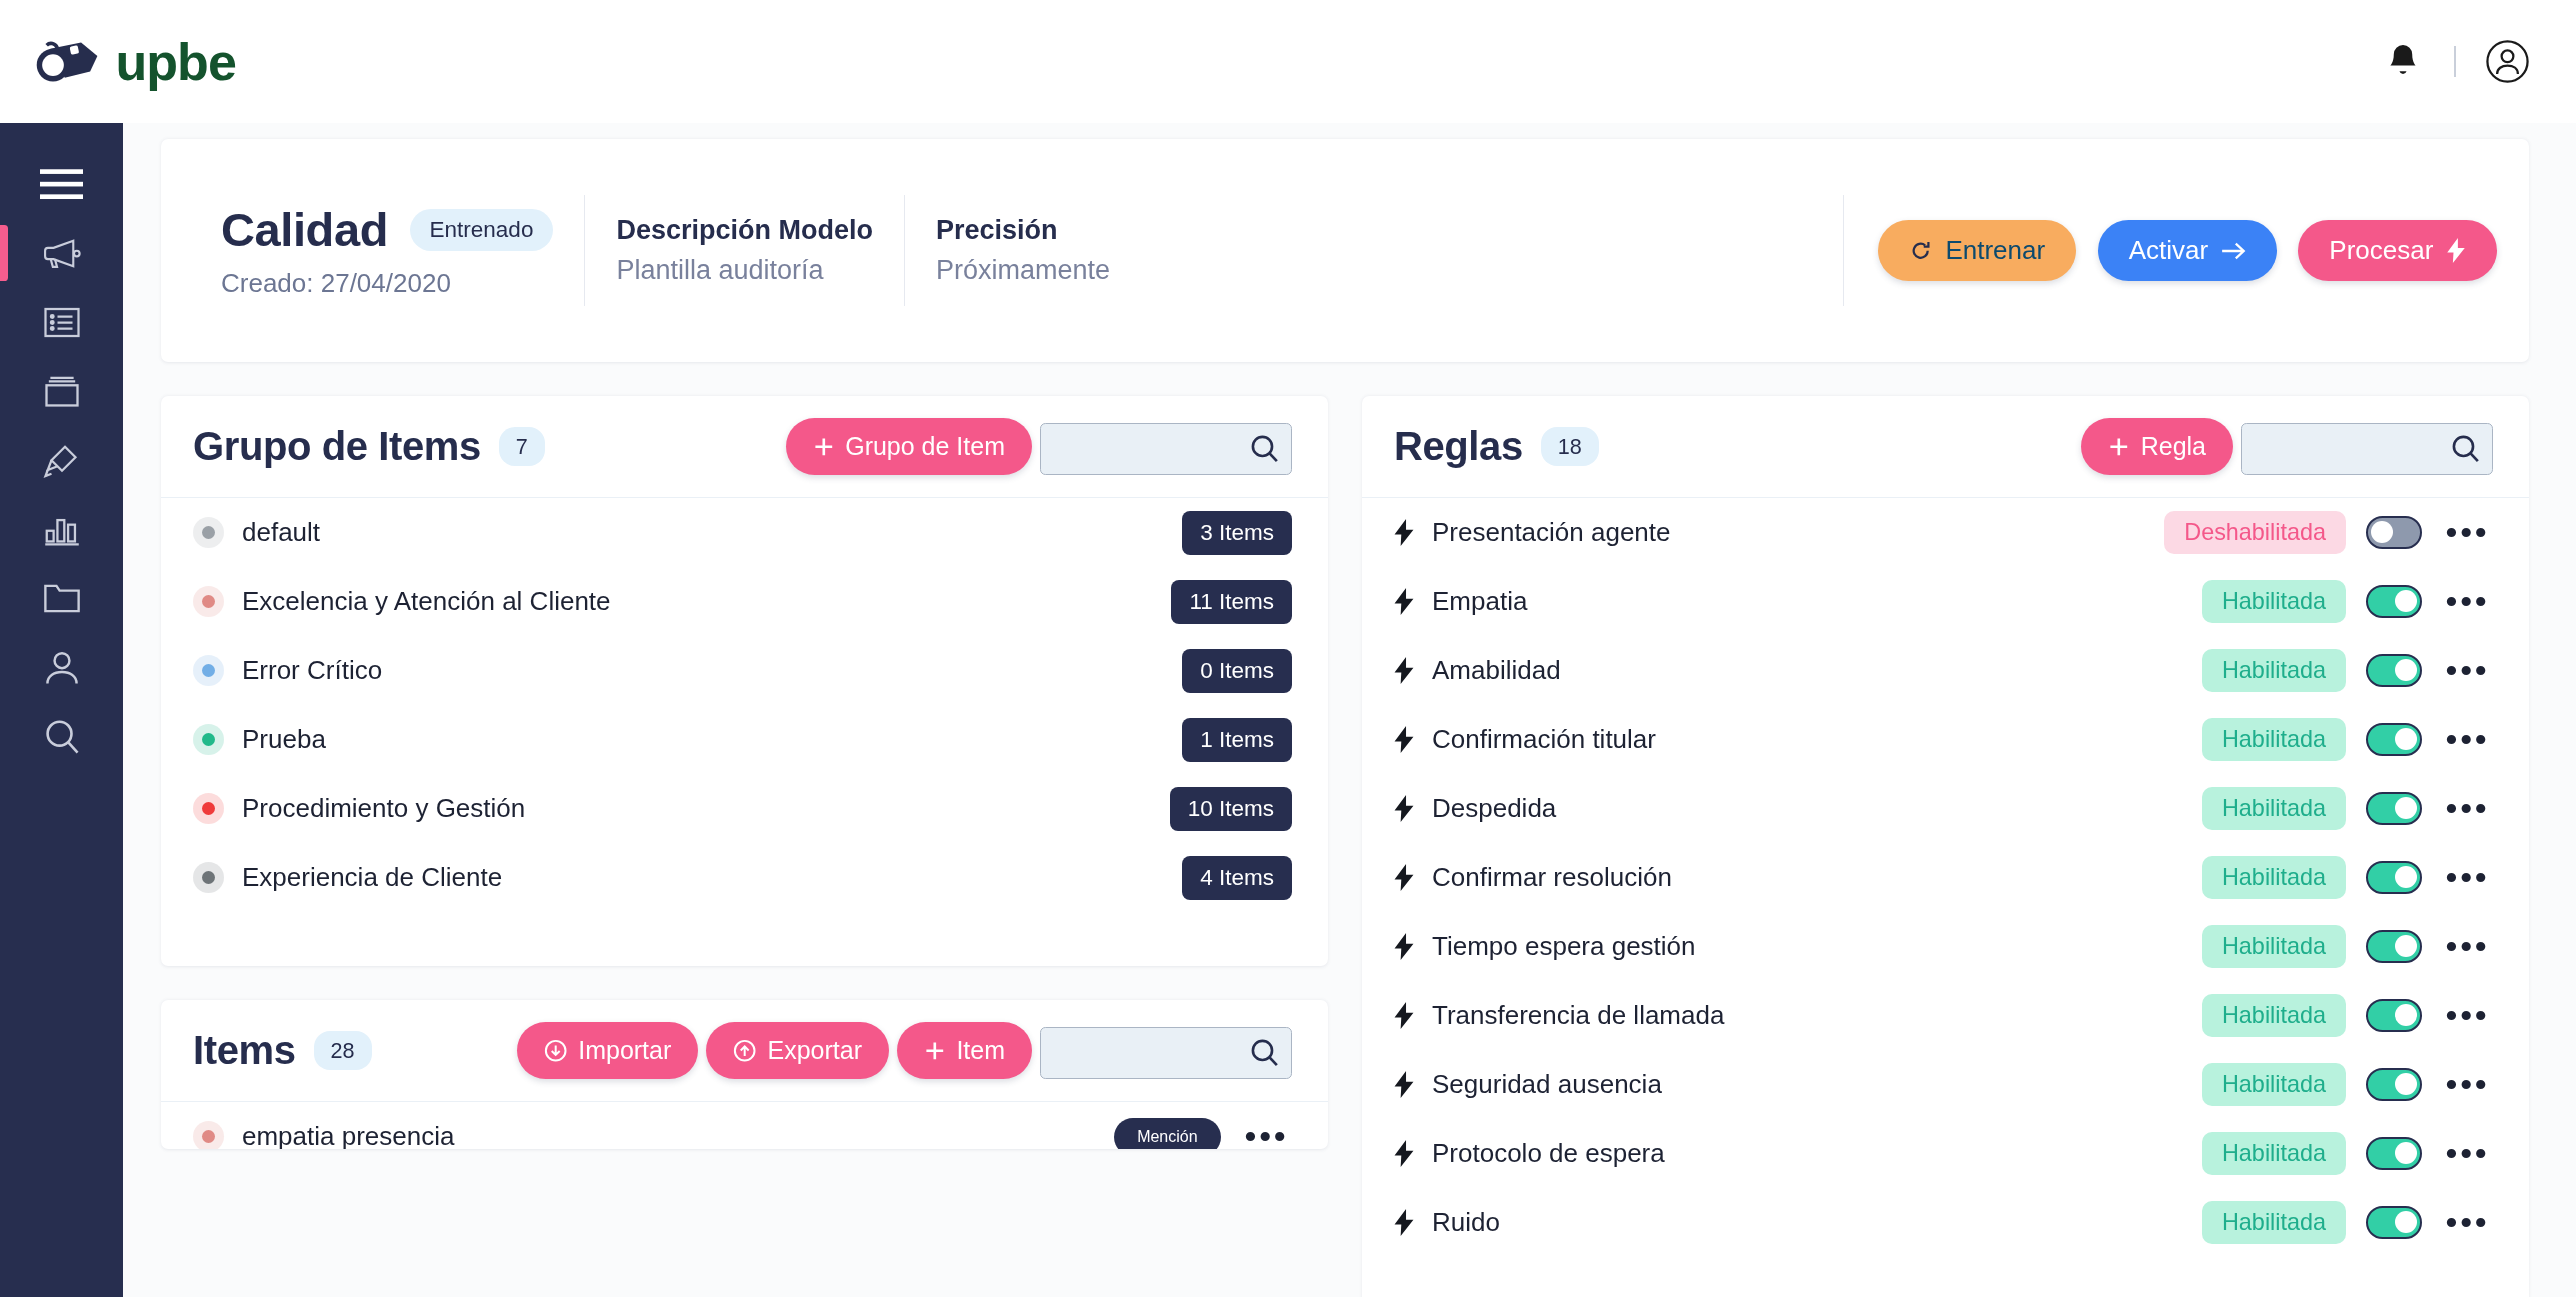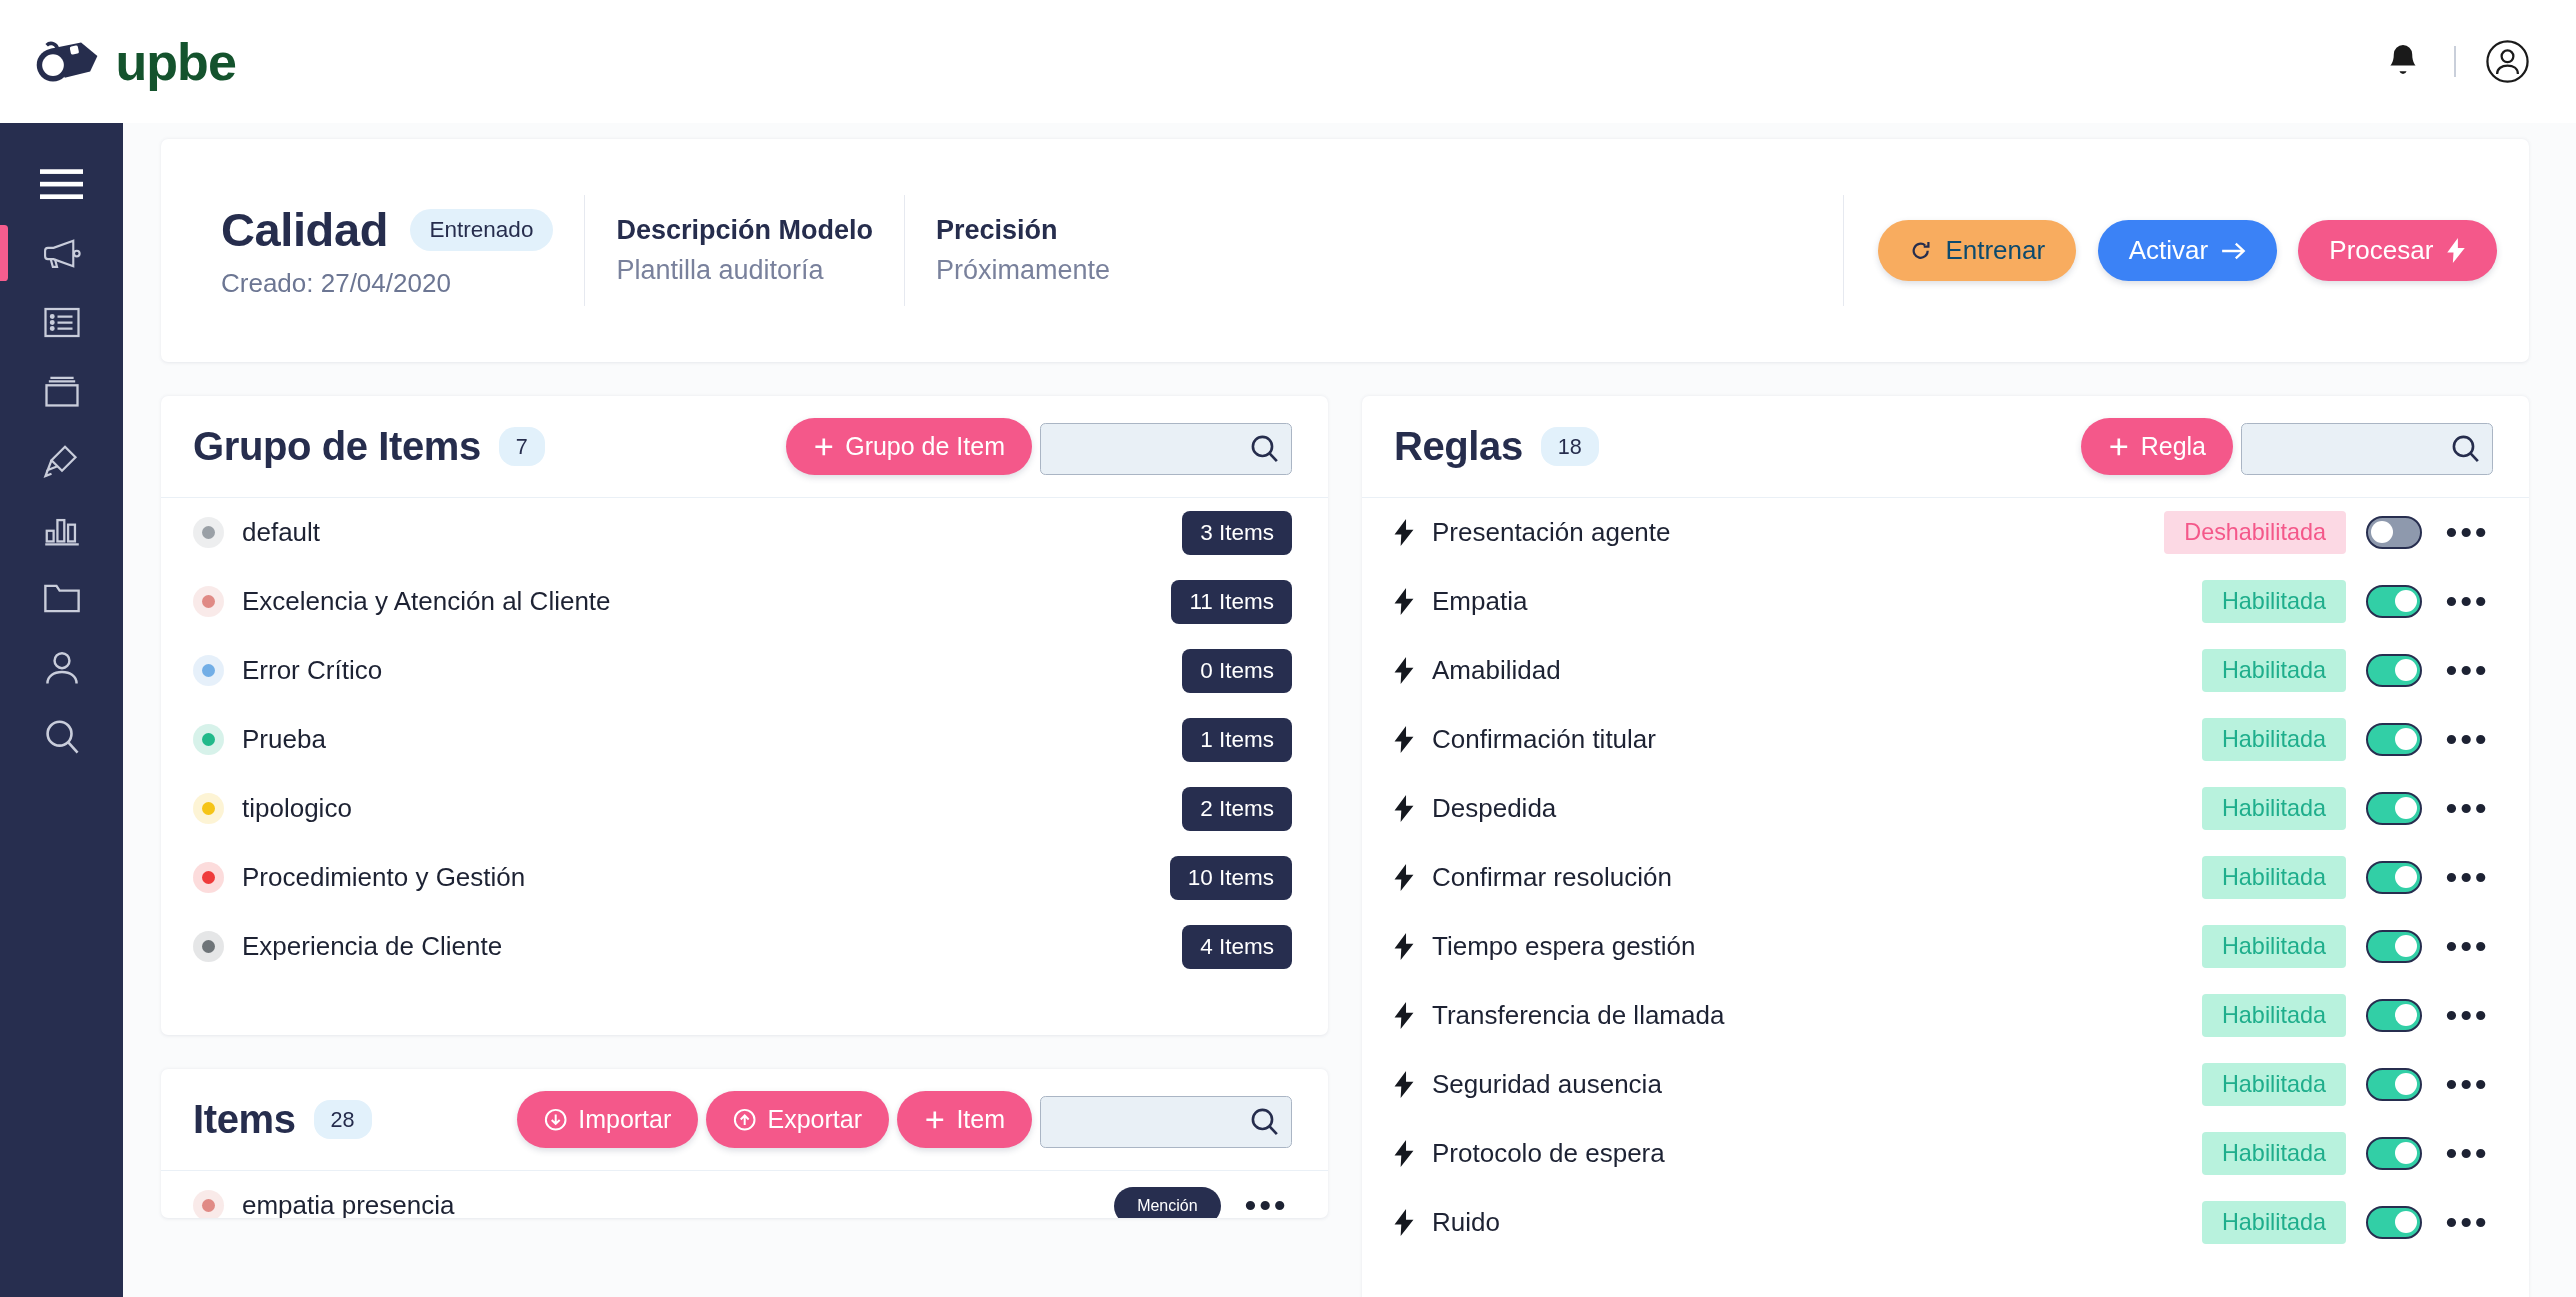--- a/index.html
+++ b/index.html
@@ -250,21 +250,21 @@
     background: #272e4f;
     color: #fff;
     font-size: 22.5px;
     border-radius: 8px;
     padding: 9px 18px;
     white-space: nowrap;
   }
   .bolt { margin-right: 18px; flex: 0 0 auto; display:flex; }
   .status-chip {
     font-size: 23.4px;
-    border-radius: 4px;
+    border-radius: 10px;
     padding: 8px 20px;
     white-space: nowrap;
   }
   .chip-on  { background: #b8f2dd; color: #1fae8c; }
   .chip-off { background: #fcd9e4; color: #f4588a; }
   .toggle {
     width: 56px; height: 33px;
     border-radius: 18px;
     border: 2.7px solid #272e4f;
     position: relative;
@@ -504,29 +504,20 @@
                 <span class="items-badge">0 Items</span>
               </span>
             </div>
             <div class="row">
               <span class="dot-wrap" style="background:rgba(33,185,138,0.18)">
                 <span class="dot" style="background:#21b98a"></span>
               </span>
               <span class="row-label">Prueba</span>
               <span class="row-right">
                 <span class="items-badge">1 Items</span>
-              </span>
-            </div>
-            <div class="row">
-              <span class="dot-wrap" style="background:rgba(245,196,23,0.18)">
-                <span class="dot" style="background:#f5c417"></span>
-              </span>
-              <span class="row-label">tipologico</span>
-              <span class="row-right">
-                <span class="items-badge">2 Items</span>
               </span>
             </div>
             <div class="row">
               <span class="dot-wrap" style="background:rgba(239,59,59,0.18)">
                 <span class="dot" style="background:#ef3b3b"></span>
               </span>
               <span class="row-label">Procedimiento y Gestión</span>
               <span class="row-right">
                 <span class="items-badge">10 Items</span>
               </span>

